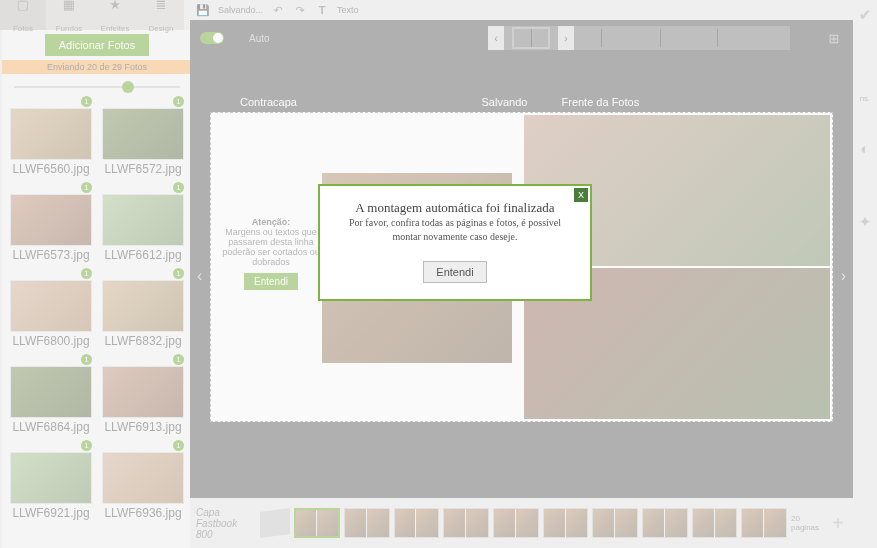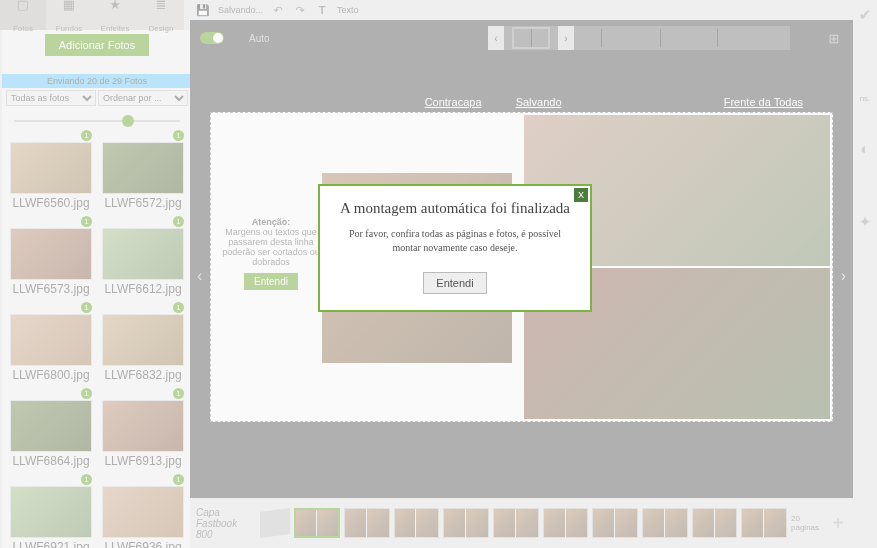--- a/index.html
+++ b/index.html
@@ -13,21 +13,21 @@
   .tab-item .lbl { margin-top: 13px; }
   
   
   .toolbar { position: absolute; top: 0; left: 190px; right: 0; height: 20px; background: #e8e8e8; display: flex; align-items: center; padding: 0 6px; gap: 8px; color: #777; font-size: 9px; }
   .tb-ic { width: 14px; height: 14px; display: inline-flex; align-items: center; justify-content: center; color: #888; font-size: 11px; }
   
   
   .sidebar { position: absolute; top: 30px; left: 2px; width: 190px; bottom: 0; background: #f5f5f5; overflow: hidden; }
   .add-btn-wrap { text-align: center; padding: 4px; }
   .add-btn { background: #7cb342; color: #fff; border: none; padding: 5px 14px; font-size: 11px; cursor: pointer; }
-  .upload-bar { background: #7dd3fc; font-size: 9px; text-align: center; padding: 2px; color: #666; margin-top: 14px; }
+  .upload-bar { background: #fdba74; font-size: 9px; text-align: center; padding: 2px; color: #666; }
   .filter-row { display: flex; gap: 2px; padding: 2px 4px; }
   .filter-row select { flex: 1; font-size: 9px; border: 1px solid #ccc; background: #f0f0f0; height: 16px; color: #666; }
   .slider-row { padding: 8px 12px 2px; position: relative; height: 18px; }
   .slider-track { position: absolute; left: 12px; right: 12px; top: 12px; height: 2px; background: #ccc; }
   .slider-thumb { position: absolute; top: 7px; width: 12px; height: 12px; border-radius: 50%; background: #7cb342; left: 120px; }
   
   .photo-grid { padding: 4px 8px; display: grid; grid-template-columns: 1fr 1fr; gap: 6px 10px; }
   .photo-cell { }
   .photo-badge-row { display: flex; justify-content: flex-end; height: 12px; }
   .photo-badge { width: 11px; height: 11px; border-radius: 50%; background: #7cb342; color: #fff; font-size: 8px; display: flex; align-items: center; justify-content: center; }
@@ -42,21 +42,21 @@
   .auto-lbl { color: #ccc; font-size: 10px; }
   .layout-strip { margin-left: auto; display: flex; align-items: center; gap: 0; background: #888; }
   .nav-arrow { width: 16px; height: 24px; background: #ddd; color: #555; display: flex; align-items: center; justify-content: center; font-size: 10px; cursor: pointer; }
   .layout-opt { width: 46px; height: 24px; background: #888; margin: 0 4px; display: flex; align-items: center; justify-content: center; cursor: pointer; }
   .lay-preview { width: 34px; height: 18px; background: #555; display: flex; gap: 1px; }
   .lay-preview.sel { outline: 2px solid #aaa; }
   .lay-preview span { background: #888; }
   .grid-ic { width: 18px; height: 18px; color: #bbb; display: flex; align-items: center; justify-content: center; margin-left: 10px; cursor: pointer; font-size: 13px; }
   
   .spread-labels { display: flex; color: #fff; font-size: 11px; padding: 0 50px 4px; margin-top: 40px; }
-  .spread-labels span { flex: 1; text-align: right; text-decoration: underline; }
+  .spread-labels span { flex: 1; text-align: left; }
   
   .spread { margin: 0 20px; height: 310px; background: #fff; border: 1px dashed #999; display: flex; position: relative; }
   .page-left { width: 50%; background: #fff; position: relative; }
   .page-right { width: 50%; background: #fff; display: flex; flex-direction: column; gap: 2px; padding: 2px; }
   .page-right .ph1 { flex: 1; background: linear-gradient(135deg,#c9a896,#8b9b7a); }
   .page-right .ph2 { flex: 1; background: linear-gradient(135deg,#a8786a,#7a8b6a); }
   .warn-box { position: absolute; left: 0; top: 100px; width: 120px; font-size: 9px; text-align: center; color: #777; padding: 4px; }
   .warn-title { font-weight: bold; color: #666; }
   .warn-btn { background: #7cb342; color: #fff; border: none; padding: 3px 10px; margin-top: 6px; font-size: 10px; cursor: pointer; }
   .left-photo { position: absolute; right: 10px; top: 60px; width: 190px; height: 190px; background: linear-gradient(135deg,#b89878,#8a7560); }
@@ -80,21 +80,21 @@
   .fs-pg::after { content: attr(data-r); position: absolute; top: -9px; right: 0; font-size: 7px; color: #888; }
   .fs-half { width: 50%; background: linear-gradient(135deg,#c0a080,#908070); }
   .fs-half:first-child { border-right: 1px solid #eee; }
   .fs-count { font-size: 8px; color: #888; width: 34px; text-align: left; }
   .fs-plus { font-size: 20px; color: #bbb; cursor: pointer; width: 18px; text-align: center; }
   
   
   .scrim { position: absolute; inset: 0; background: rgba(245,245,245,0.5); z-index: 30; }
   .modal { position: absolute; z-index: 40; left: 318px; top: 184px; width: 274px; background: #fff; border: 2px solid #7cb342; padding: 14px 18px 16px; }
   .modal-close { position: absolute; top: 2px; right: 2px; width: 14px; height: 14px; background: #4a7d3c; color: #fff; font-size: 9px; display: flex; align-items: center; justify-content: center; cursor: pointer; }
-  .modal-title { font-family: Georgia, serif; font-size: 15px; text-align: center; color: #444; margin-bottom: 10px; }
+  .modal-title { font-family: Georgia, serif; font-size: 13px; text-align: center; color: #444; }
   .modal-body { font-family: Georgia, serif; font-size: 10px; text-align: center; color: #555; line-height: 1.35; }
   .modal-btn { display: block; margin: 18px auto 0; background: #eee; border: 1px solid #bbb; padding: 4px 12px; font-size: 11px; color: #555; cursor: pointer; }
   
   
   .t0 { background: linear-gradient(135deg,#d4b896,#a8956f); }
   .t1 { background: linear-gradient(135deg,#8b9b6a,#6b7a55); }
   .t2 { background: linear-gradient(135deg,#c8a088,#9b7866); }
   .t3 { background: linear-gradient(135deg,#b0c898,#8aa078); }
   .t4 { background: linear-gradient(135deg,#d8b8a0,#b89878); }
 </style>
@@ -125,24 +125,20 @@
   <span>Salvando...</span>
   <span class="tb-ic">↶</span>
   <span class="tb-ic">↷</span>
   <span class="tb-ic" style="font-weight:bold">T</span>
   <span>Texto</span>
 </div>
 
 <div class="sidebar">
   <div class="add-btn-wrap"><button class="add-btn">Adicionar Fotos</button></div>
   <div class="upload-bar">Enviando 20 de 29 Fotos</div>
-  <div class="filter-row">
-    <select><option>Todas as fotos</option></select>
-    <select><option>Ordenar por ...</option></select>
-  </div>
   <div class="slider-row">
     <div class="slider-track"></div>
     <div class="slider-thumb"></div>
   </div>
   <div class="photo-grid" id="photo-grid">
       <div class="photo-cell">
         <div class="photo-badge-row">
           <div class="photo-badge">1</div>
         </div>
         <div class="photo-thumb t0"></div>
@@ -250,21 +246,21 @@
             <span style="flex:1"></span>
           </div>
         </div>
     </div>
     <div class="grid-ic">⊞</div>
   </div>
 
   <div class="spread-labels">
     <span>Contracapa</span>
     <span style="flex:0 0 80px">Salvando</span>
-    <span>Frente da Todas</span>
+    <span>Frente da Fotos</span>
   </div>
 
   <div class="spread">
     <div class="nav-chev l">‹</div>
     <div class="nav-chev r">›</div>
     <div class="page-left">
       <div class="warn-box">
         <div class="warn-title">Atenção:</div>
         <div>Margens ou textos que passarem desta linha poderão ser cortados ou dobrados</div>
         <button class="warn-btn">Entendi</button>

